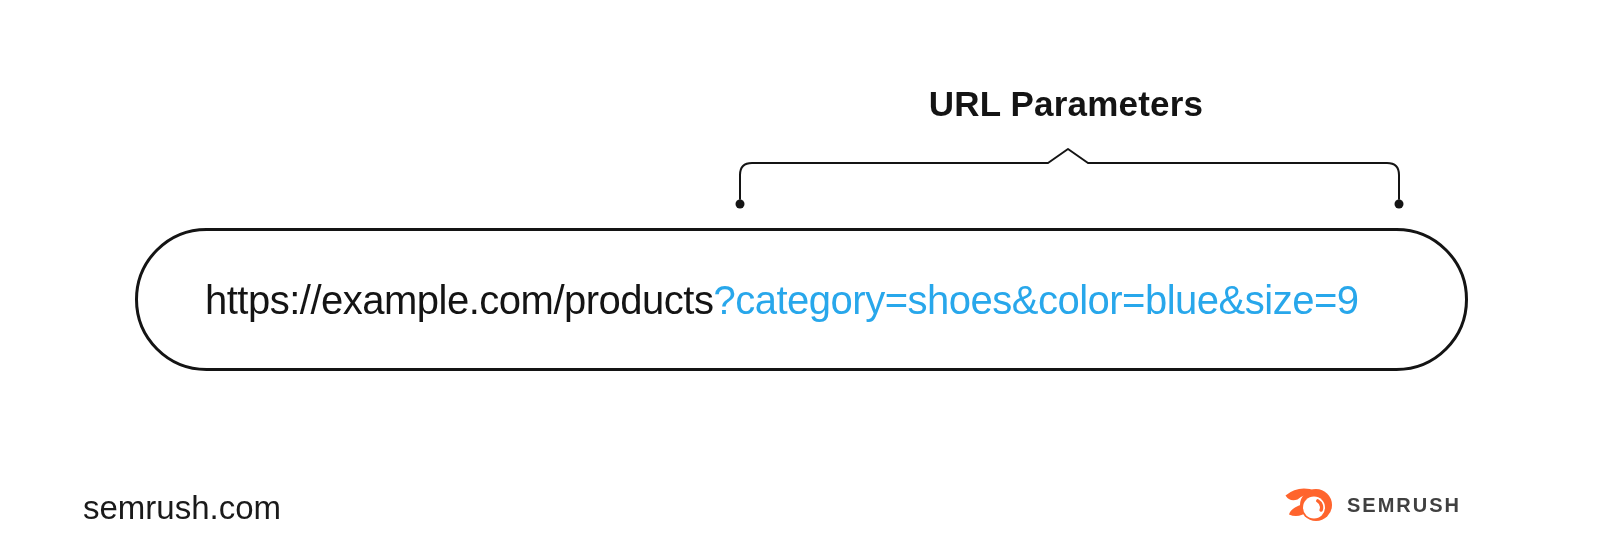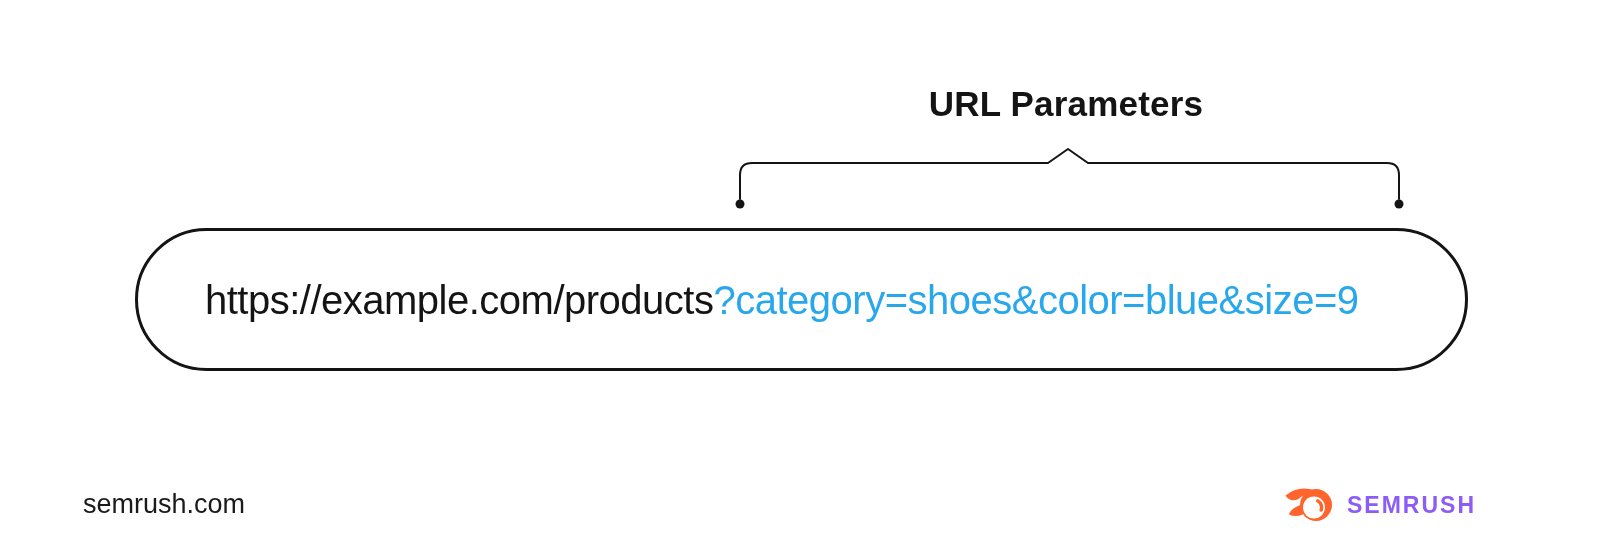--- a/index.html
+++ b/index.html
@@ -66,40 +66,40 @@
     font-weight: 400;
   }
   .url-base { color: #141414; }
   .url-params { color: #28a7eb; }
 
   
   .site-label {
     position: absolute;
     left: 83px;
     top: 491px;
-    font-size: 27px;
+    font-size: 33px;
     line-height: 1;
     color: #1a1a1a;
   }
 
   
   .brand-logo {
     position: absolute;
     left: 1284px;
     top: 483px;
     display: flex;
     align-items: center;
     gap: 13px;
   }
   .brand-wordmark {
-    font-size: 23px;
+    font-size: 20px;
     line-height: 1;
     font-weight: 700;
     letter-spacing: 2px;
-    color: #8b5cf6;
+    color: #404040;
   }
 </style>
 </head>
 <body>
 
 <div class="canvas">
 
   <div class="diagram-title">URL Parameters</div>
 
   <svg class="brace-svg" viewBox="0 0 1600 553" xmlns="http://www.w3.org/2000/svg" aria-hidden="true">

